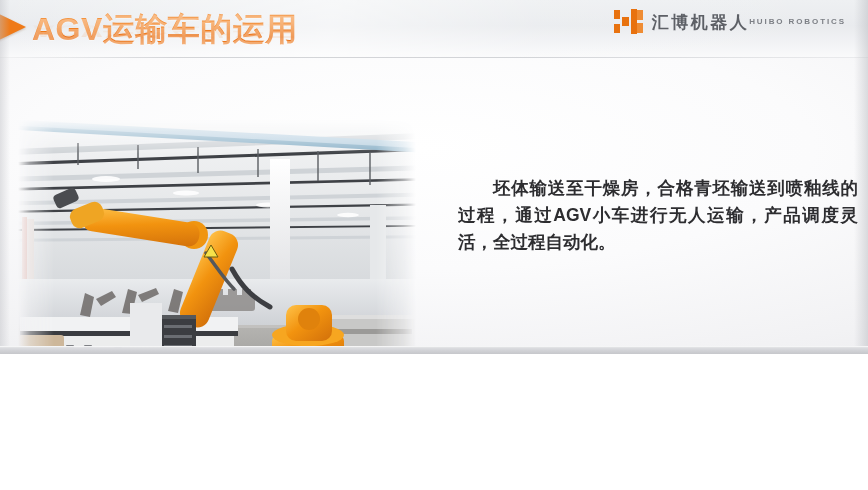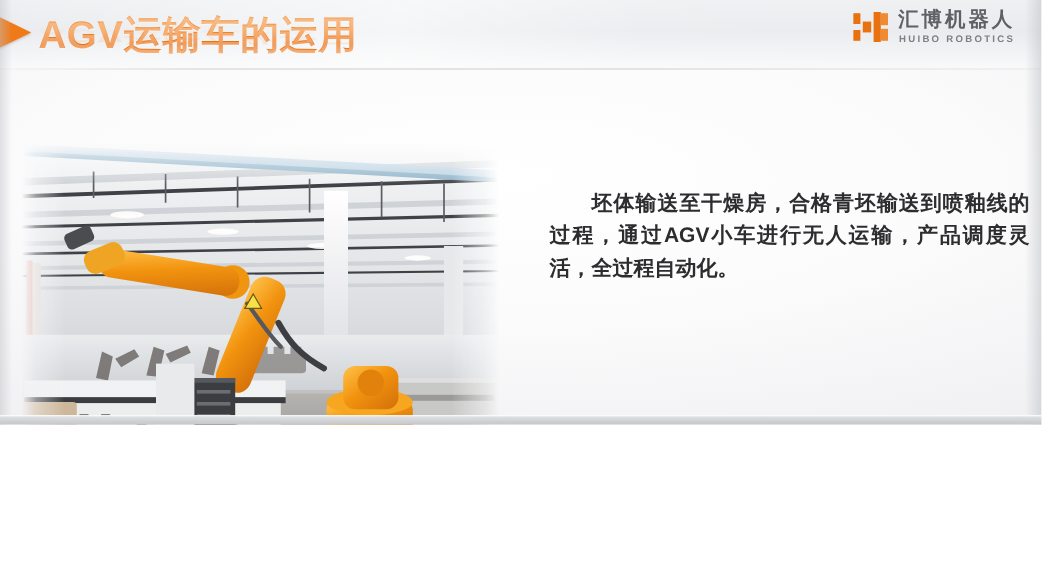--- a/index.html
+++ b/index.html
@@ -83,21 +83,21 @@
 
   
   #brand-logo {
     position: absolute;
     right: 22px; top: 8px;
     display: flex;
     align-items: center;
     gap: 8px;
   }
   #logo-mark { width: 30px; height: 28px; display: block; }
-  #brand-text { display: flex; flex-direction: column; line-height: 1; align-items: flex-end; }
+  #brand-text { display: flex; flex-direction: row; line-height: 1; }
   #brand-cn {
     font-size: 17px;
     font-weight: 700;
     color: #5d6066;
     letter-spacing: 2.5px;
   }
   #brand-en {
     font-size: 8px;
     font-weight: 700;
     color: #7d8086;
@@ -118,21 +118,21 @@
     mask-image:
       linear-gradient(180deg, rgba(0,0,0,0) 0%, rgba(0,0,0,.45) 4%, #000 12%, #000 86%, rgba(0,0,0,.45) 96%, rgba(0,0,0,0) 100%),
       linear-gradient(90deg, rgba(0,0,0,0) 0%, rgba(0,0,0,.5) 3%, #000 9%, #000 90%, rgba(0,0,0,.4) 97%, rgba(0,0,0,0) 100%);
     mask-composite: intersect;
   }
   #photo-svg { display: block; width: 398px; height: 292px; }
 
   
   #body-copy {
     position: absolute;
-    left: 458px; top: 156px;
+    left: 458px; top: 175px;
     width: 400px;
     font-size: 17.5px;
     font-weight: 700;
     line-height: 27px;
     color: #2d2d30;
     text-align: justify;
     text-justify: inter-character;
   }
   #body-paragraph { text-indent: 2em; }
   .stat-line { margin-top: 1px; white-space: nowrap; }

